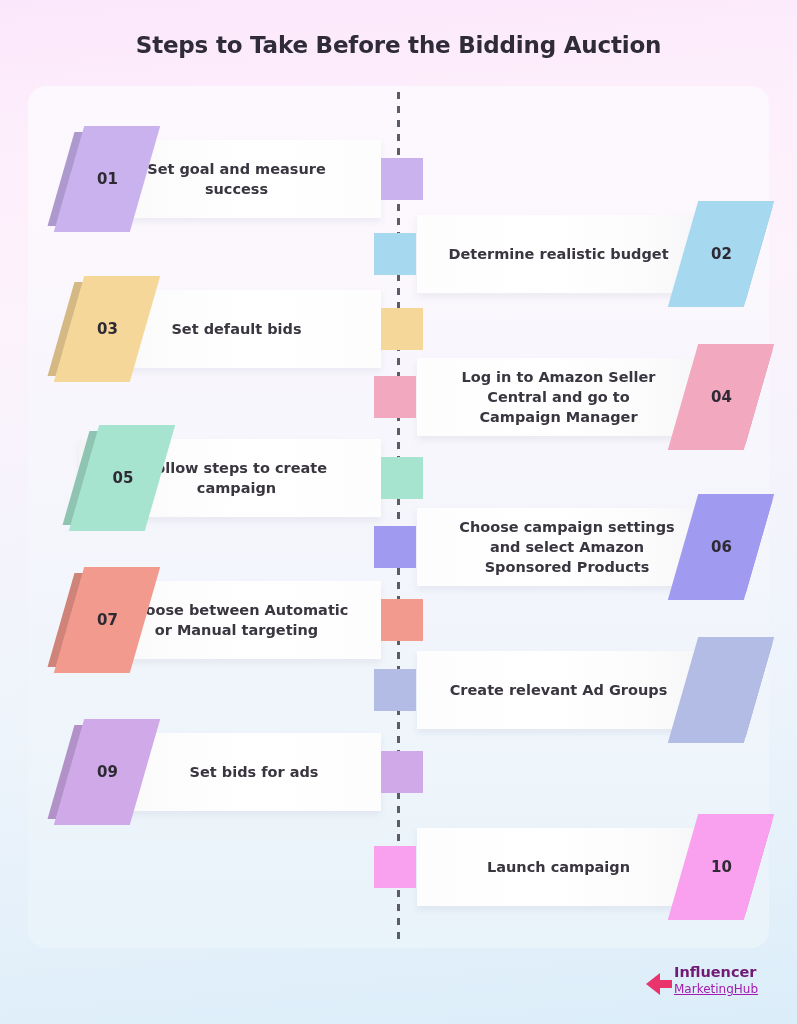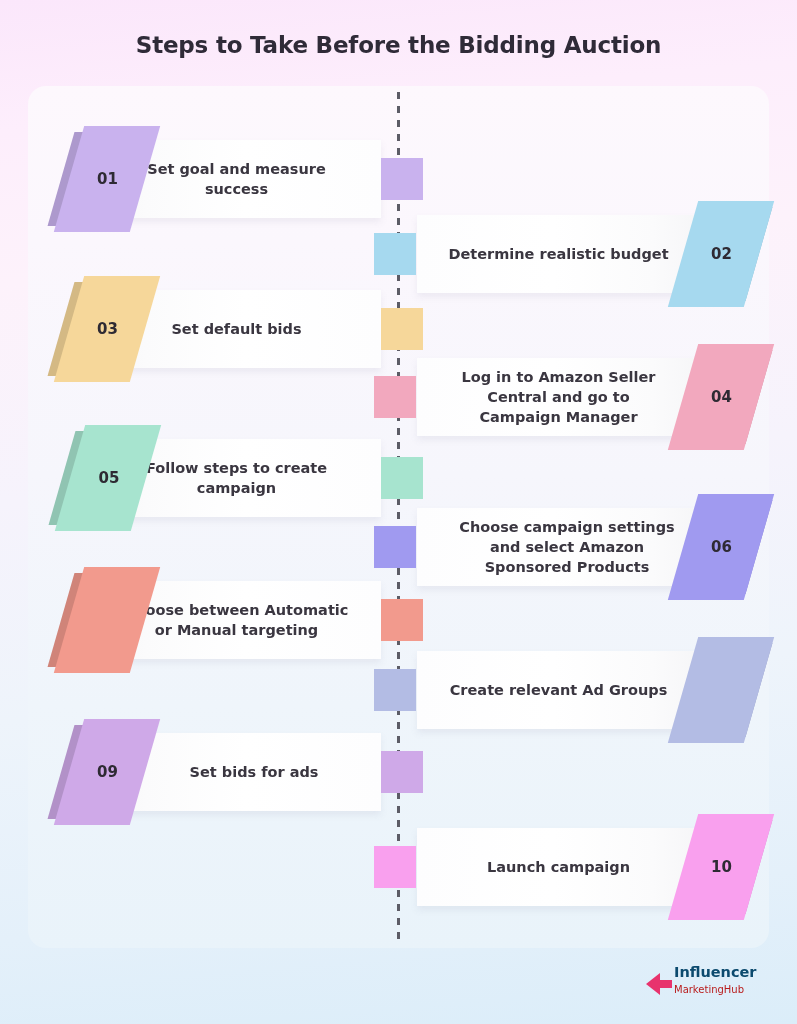--- a/index.html
+++ b/index.html
@@ -68,22 +68,22 @@
 
   
   .dot{ position:absolute; width:42px; height:42px; top:18px; z-index:5; }
   .row.left  .dot{ left:381px; }
   .row.right .dot{ right:381px; }
 
   
   #logo{ position:absolute; left:646px; top:962px; width:125px; height:46px; }
   #logo .mark{ position:absolute; left:0; top:10px; }
   #logo .txt{ position:absolute; left:28px; top:2px; line-height:17px; }
-  #logo .l1{ font-size:14.5px; font-weight:bold; color:#0c4a6e; }
-  #logo .l2{ font-size:10px; color:#b91c1c; }
+  #logo .l1{ font-size:14.5px; font-weight:bold; color:#701a75; }
+  #logo .l2{ font-size:12px; color:#a21caf;text-decoration:underline; }
 </style>
 </head>
 <body>
 
 <div id="page-title">Steps to Take Before the Bidding Auction</div>
 
 <div id="card"></div>
 
 <div id="spine"></div>
 
@@ -124,21 +124,21 @@
       <div class="badge" style="left: 670.5px; width: 100px;">
         <div class="shadow" style="background: rgb(242, 168, 190); left: 48px;"></div>
         <div class="face" style="background: rgb(242, 168, 190); left: 12px;"></div>
         <div class="num" style="left: 8px;">04</div>
       </div>
       <div class="dot" style="background: rgb(242, 168, 190);"></div>
     </div>
     <div class="row left" style="top: 439px; left: 0px; width: 797px;">
       <div class="bar" style="left: 78.5px; width: 302px;"></div>
       <div class="label" style="left: 114.5px; width: 244px;">Follow steps to create campaign</div>
-      <div class="badge" style="left: 56px; width: 100px;">
+      <div class="badge" style="left: 70px; width: 100px;">
         <div class="shadow" style="background: rgb(167, 228, 207); left: 6px;"></div>
         <div class="face" style="background: rgb(167, 228, 207); left: 14px;"></div>
         <div class="num" style="left: 10px;">05</div>
       </div>
       <div class="dot" style="background: rgb(167, 228, 207);"></div>
     </div>
     <div class="row right" style="top: 508px; left: 0px; width: 797px;">
       <div class="bar" style="left: 416.5px; width: 302px;"></div>
       <div class="label" style="left: 445px; width: 244px;">Choose campaign settings and select Amazon Sponsored Products</div>
       <div class="badge" style="left: 670.5px; width: 100px;">
@@ -147,20 +147,21 @@
         <div class="num" style="left: 8px;">06</div>
       </div>
       <div class="dot" style="background: rgb(160, 154, 240);"></div>
     </div>
     <div class="row left" style="top: 581px; left: 0px; width: 797px;">
       <div class="bar" style="left: 78.5px; width: 302px;"></div>
       <div class="label" style="left: 114.5px; width: 244px;">Choose between Automatic or Manual targeting</div>
       <div class="badge" style="left: 54.5px; width: 100px;">
         <div class="shadow" style="background: rgb(242, 154, 141); left: 6px;"></div>
         <div class="face" style="background: rgb(242, 154, 141); left: 14px;"></div>
+        <div class="num" style="left: 10px;">07</div>
       </div>
       <div class="dot" style="background: rgb(242, 154, 141);"></div>
     </div>
     <div class="row right" style="top: 651px; left: 0px; width: 797px;">
       <div class="bar" style="left: 416.5px; width: 302px;"></div>
       <div class="label" style="left: 436.5px; width: 244px;">Create relevant Ad Groups</div>
       <div class="badge" style="left: 670.5px; width: 100px;">
         <div class="shadow" style="background: rgb(179, 188, 228); left: 48px;"></div>
         <div class="face" style="background: rgb(179, 188, 228); left: 12px;"></div>
       </div>

